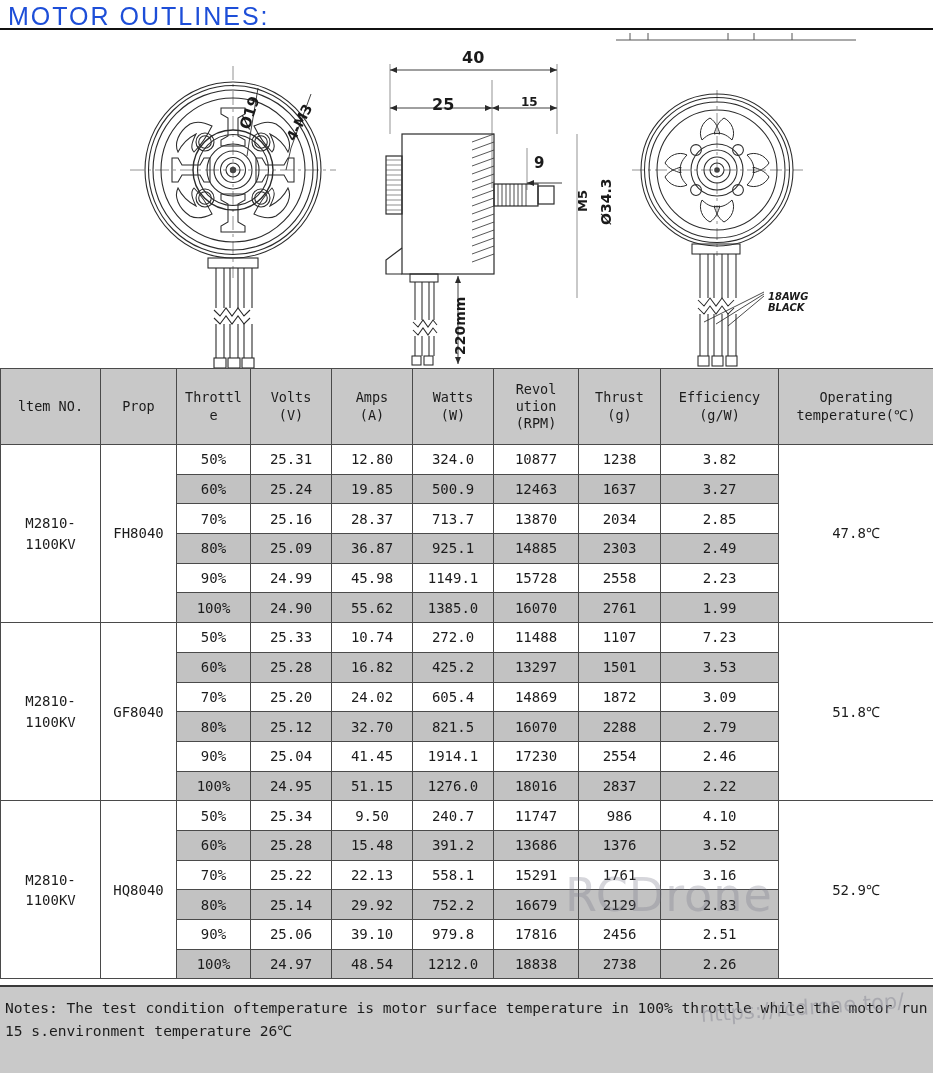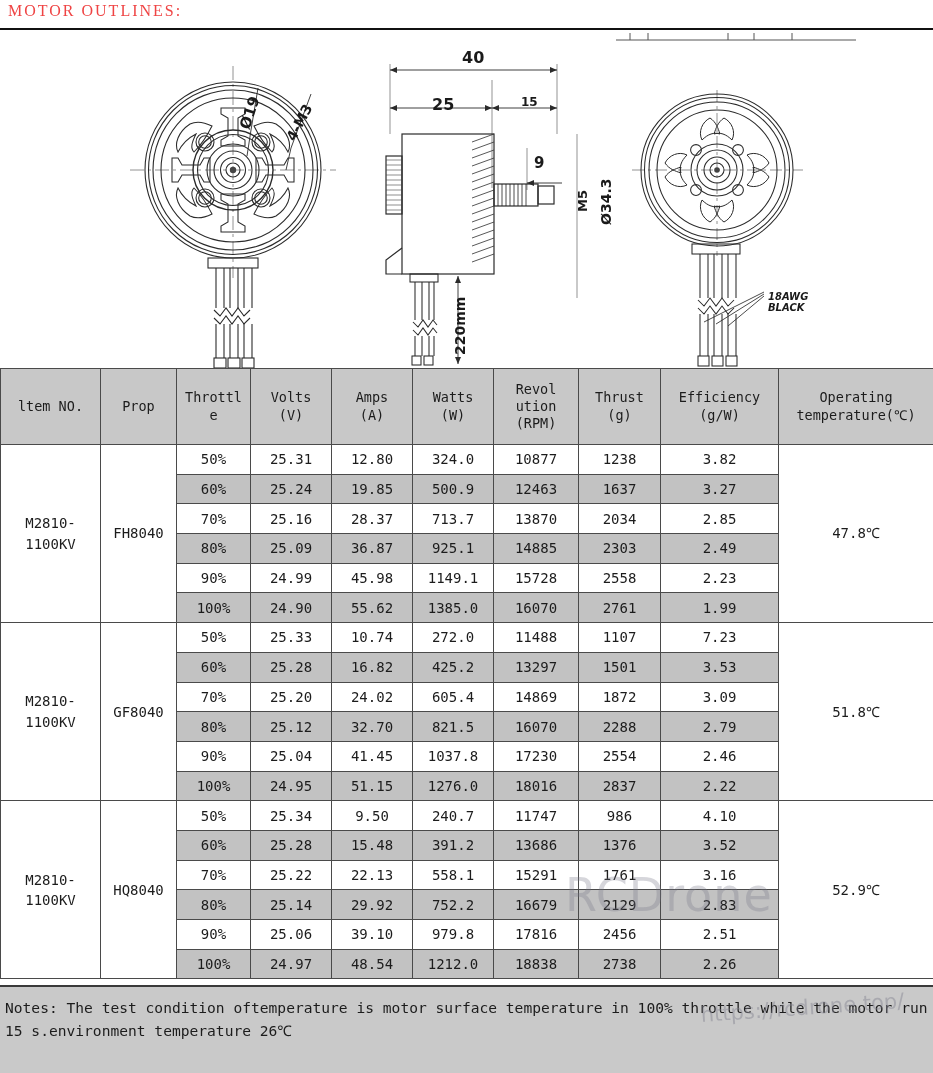--- a/index.html
+++ b/index.html
@@ -21,24 +21,24 @@
   #title-bar {
     position: absolute;
     left: 0; top: 0;
     width: 933px; height: 30px;
     border-bottom: 2px solid #111;
     background: #fff;
   }
   #title-text {
     position: absolute;
     left: 8px; top: 2px;
-    font-size: 16px;
+    font-size: 25px;
     letter-spacing: 2px;
-    color: #ef4444;
-    font-family: Liberation Serif, serif;
+    color: #1d4ed8;
+    font-family: Liberation Sans, sans-serif;
     white-space: nowrap;
   }
 
   
   #drawings {
     position: absolute;
     left: 0; top: 30px;
     width: 933px; height: 338px;
     background: #fff;
   }
@@ -562,21 +562,21 @@
           <td class="data">32.70</td>
           <td class="data">821.5</td>
           <td class="data">16070</td>
           <td class="data">2288</td>
           <td class="data">2.79</td>
         </tr>
         <tr class="plain">
           <td class="data">90%</td>
           <td class="data">25.04</td>
           <td class="data">41.45</td>
-          <td class="data">1037.8</td>
+          <td class="data">1914.1</td>
           <td class="data">17230</td>
           <td class="data">2554</td>
           <td class="data">2.46</td>
         </tr>
         <tr class="shaded">
           <td class="data">100%</td>
           <td class="data">24.95</td>
           <td class="data">51.15</td>
           <td class="data">1276.0</td>
           <td class="data">18016</td>

